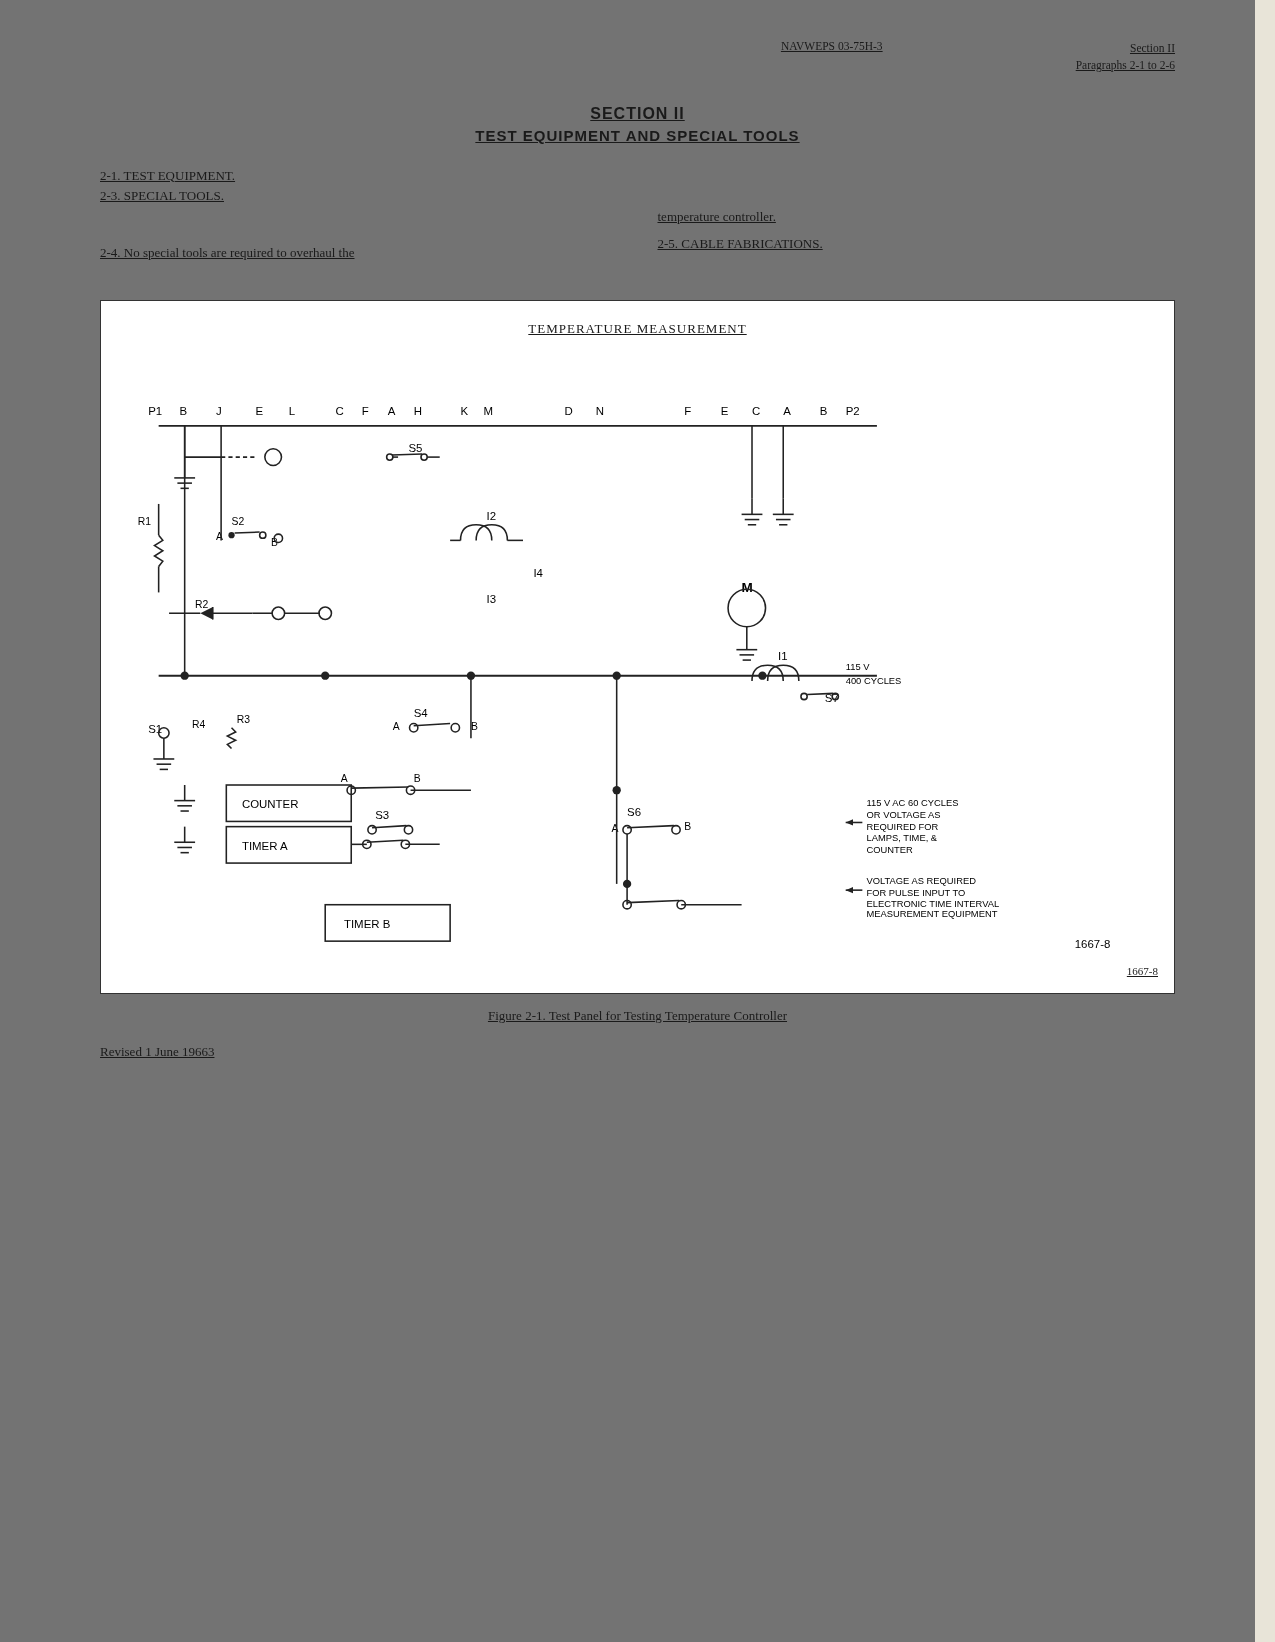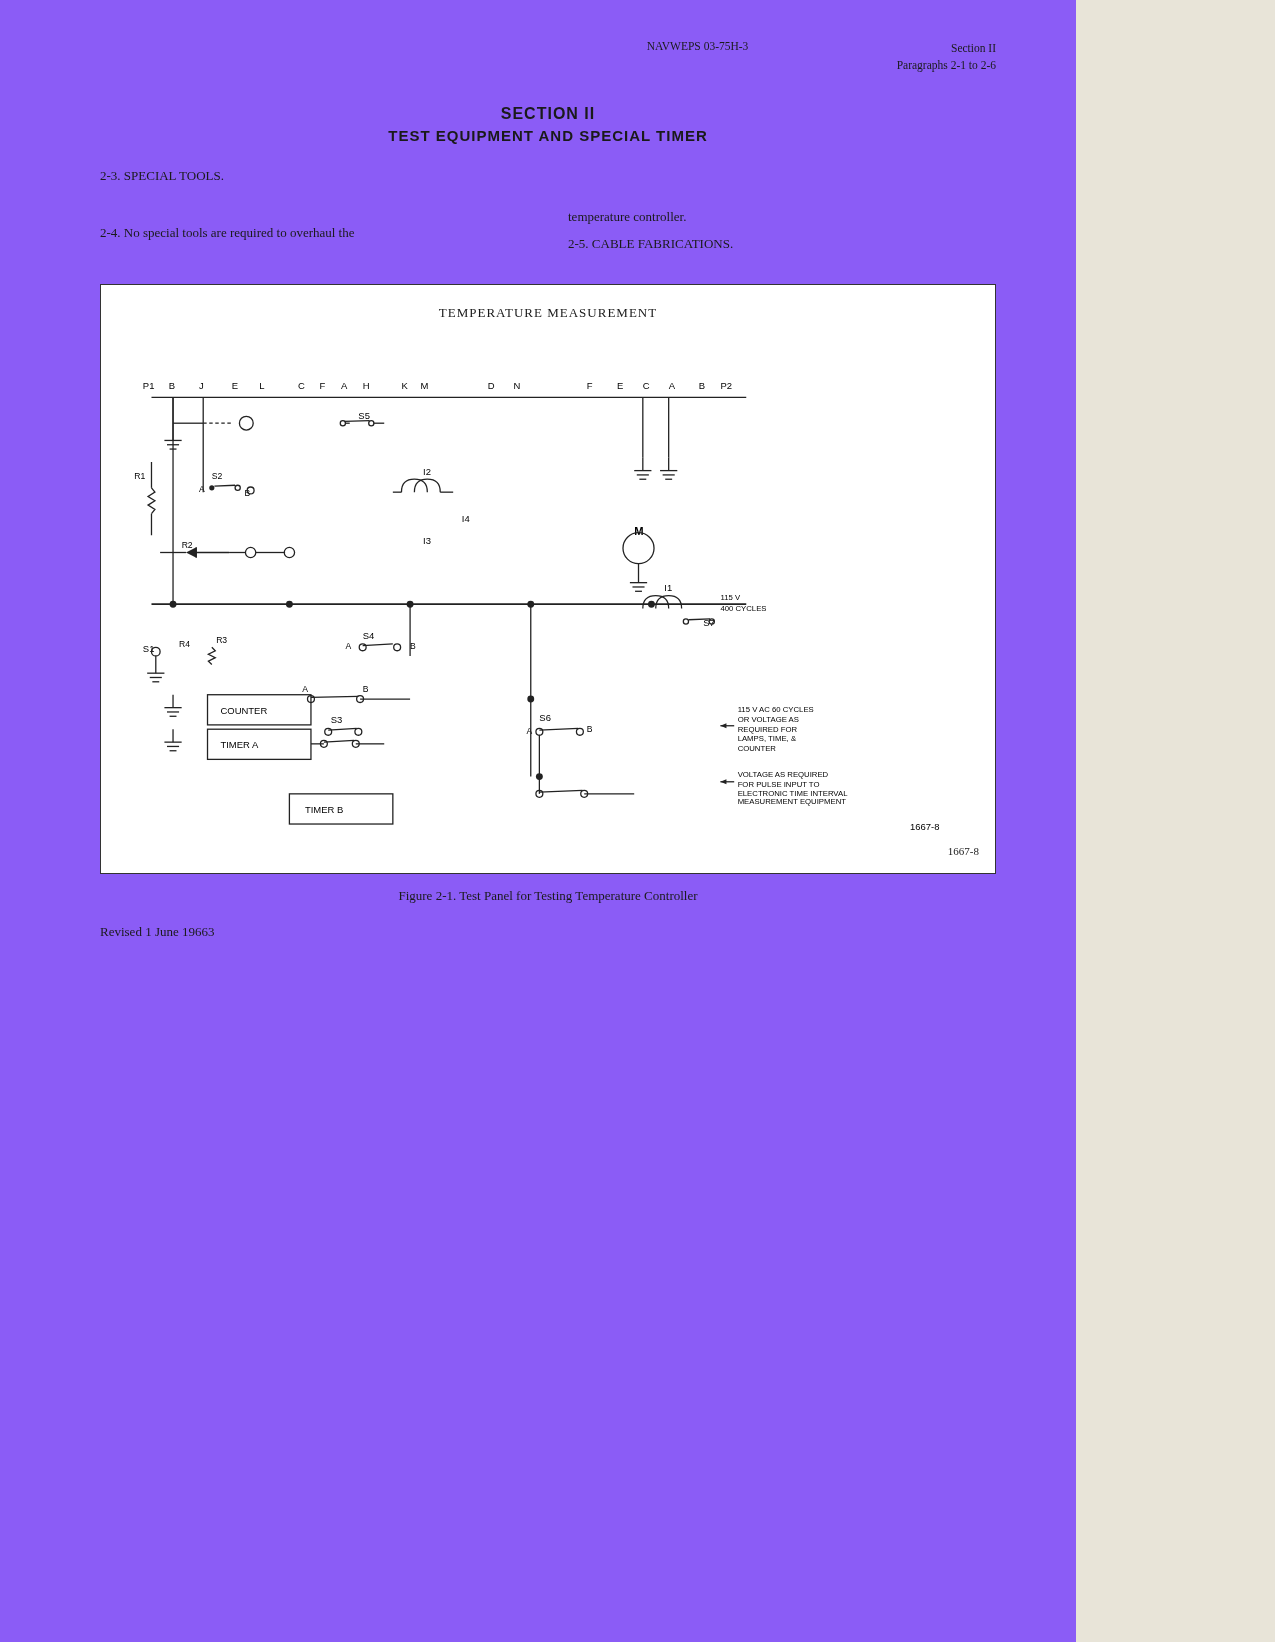--- a/index.html
+++ b/index.html
@@ -6,25 +6,26 @@
     body {
       width: 1275px;
       min-height: 1642px;
       background: #e8e4d8;
       font-family: 'Times New Roman', Times, serif;
       font-size: 13px;
       color: #1a1a1a;
       position: relative;
     }
     .page {
-      width: 1076px;
+      width: 1255px;
       min-height: 1642px;
-      background: #8b5cf6;
+      background: #737373;
       padding: 40px 80px 60px 100px;
       position: relative;
+      text-decoration: underline;
     }
     .header {
       display: flex;
       justify-content: space-between;
       align-items: flex-start;
       margin-bottom: 30px;
       font-size: 11.5px;
     }
     .header-center {
       text-align: center;
@@ -121,25 +122,26 @@
       <span>NAVWEPS 03-75H-3</span>
     </div>
     <div class="header-right">
       <div>Section II</div>
       <div>Paragraphs 2-1 to 2-6</div>
     </div>
   </div>
 
   <div class="section-title">
     <h1>SECTION II</h1>
-    <h2>TEST EQUIPMENT AND SPECIAL TIMER</h2>
+    <h2>TEST EQUIPMENT AND SPECIAL TOOLS</h2>
   </div>
 
   <div class="content-columns">
     <div class="col-left">
+      <p class="para-title">2-1. TEST EQUIPMENT.</p>
       <p class="para-title">2-3. SPECIAL TOOLS.</p>
       <p class="para">2-4. No special tools are required to overhaul the</p>
     </div>
     <div class="col-right">
       <p class="para">temperature controller.</p>
       <p class="para-title" style="margin-top:10px;">2-5. CABLE FABRICATIONS.</p>
     </div>
   </div>
 
   <div class="diagram-container">

